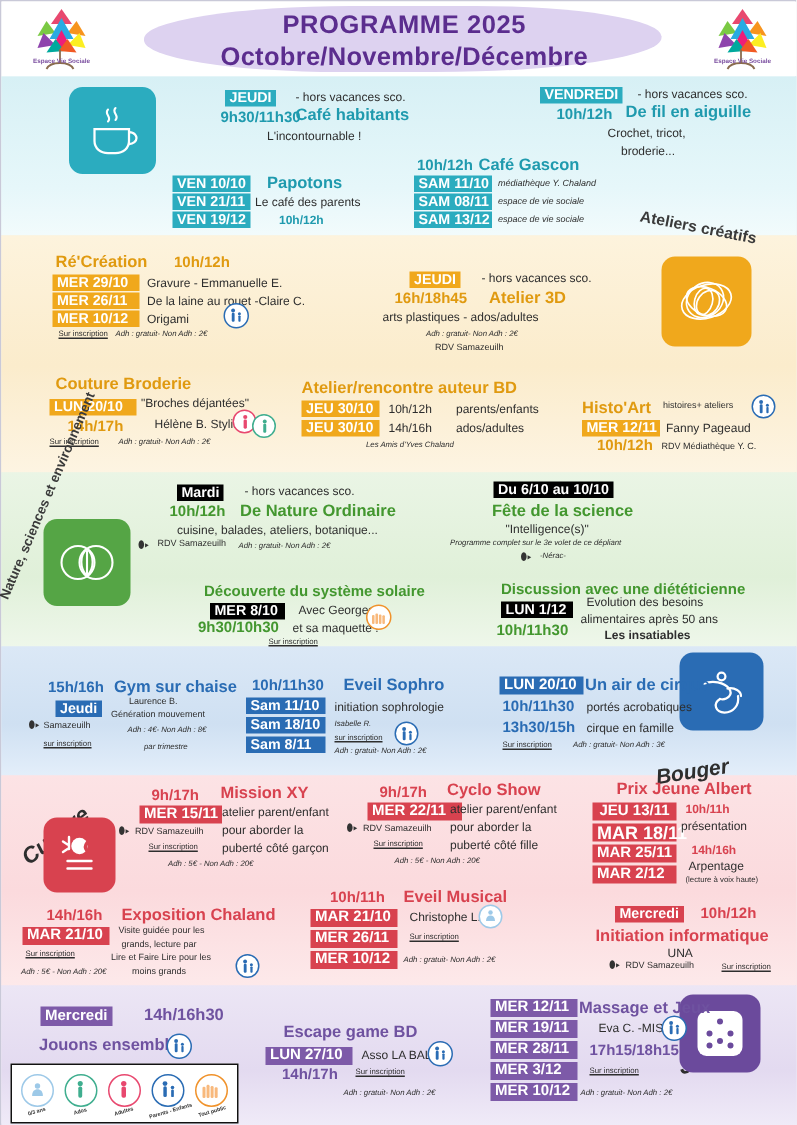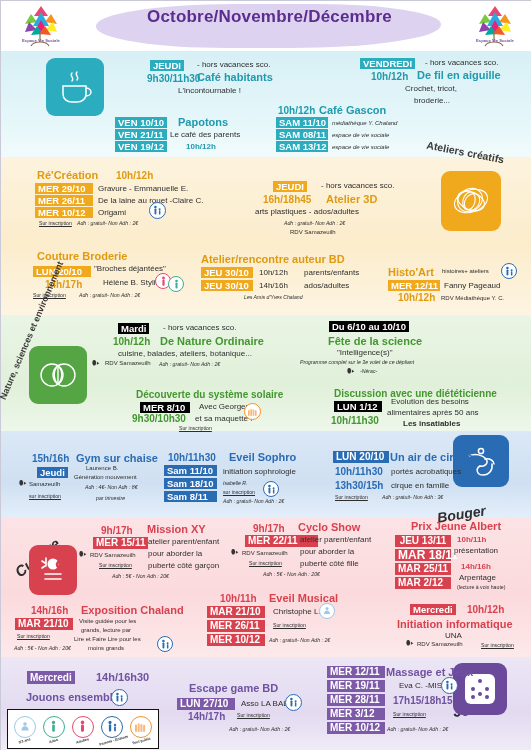--- a/index.html
+++ b/index.html
@@ -194,20 +194,21 @@
         <polygon points="24,18 17,31 31,31" fill="#ed1e79"></polygon>
         <polygon points="20,24 14,33 26,32" fill="#00a99d"></polygon>
         <polygon points="28,24 34,33 22,32" fill="#f15a24"></polygon>
         <path d="M23 31 L23 40 M23 40 C18 40 15 42 14 44 M23 40 C28 40 31 42 32 44" stroke="#8a6c4f" stroke-width="1.2" fill="none"></path>
       </g>
       <text x="24" y="40" font-size="4.2" font-weight="bold" fill="#7b4fa0" text-anchor="middle" font-family="Liberation Sans, sans-serif">Espace Vie Sociale</text>
     </svg>
   </div>
 
   <div class="title-wrap">
+    <div class="title-main">PROGRAMME 2025</div>
     <div class="title-sub">Octobre/Novembre/Décembre</div>
   </div>
 
   <div class="tile cy" style="left:45px; top:57px; width:58px; height:58px;">
     <svg width="40" height="40" viewBox="0 0 40 40">
       <path d="M17 6 C14 9 20 11 17 14 M22 5 C19 8 25 10 22 13" stroke="#fff" stroke-width="1.4" fill="none" stroke-linecap="round"></path>
       <path d="M8 19 L8 27 C8 32 12 35 17 35 L22 35 C27 35 31 32 31 27 L31 19 Z" stroke="#fff" stroke-width="1.5" fill="none"></path>
       <path d="M31 21 C35 21 36 24 36 25 C36 27 34 29 31 29" stroke="#fff" stroke-width="1.5" fill="none"></path>
     </svg>
   </div>
@@ -455,21 +456,21 @@
   <div class="dot-arrow" style="left:78px; top:549px;">⬮▸</div>
   <div class="tx sm body-tx" style="left:89px; top:551px;">RDV Samazeuilh</div>
   <div class="tx md body-tx" style="left:147px; top:536px;">atelier parent/enfant</div>
   <div class="tx md body-tx" style="left:147px; top:548px;">pour aborder la</div>
   <div class="tx md body-tx" style="left:147px; top:560px;">puberté côté garçon</div>
   <div class="tx xs und body-tx" style="left:98px; top:561px;">Sur inscription</div>
   <div class="tx xs ital body-tx" style="left:111px; top:572px;">Adh : 5€ - Non Adh : 20€</div>
 
   <div class="tx lg h-rd" style="left:252px; top:522px;">9h/17h</div>
   <div class="tx xl h-rd" style="left:297px; top:520px;">Cyclo Show</div>
-  <div class="chip rd" style="left:244px; top:534px; width:73px; line-height:12px; font-size:10px;">MER 22/11</div>
+  <div class="chip rd" style="left:244px; top:534px; width:63px; line-height:12px; font-size:10px;">MER 22/11</div>
   <div class="dot-arrow" style="left:230px; top:547px;">⬮▸</div>
   <div class="tx sm body-tx" style="left:241px; top:549px;">RDV Samazeuilh</div>
   <div class="tx md body-tx" style="left:299px; top:534px;">atelier parent/enfant</div>
   <div class="tx md body-tx" style="left:299px; top:546px;">pour aborder la</div>
   <div class="tx md body-tx" style="left:299px; top:558px;">puberté côté fille</div>
   <div class="tx xs und body-tx" style="left:248px; top:559px;">Sur inscription</div>
   <div class="tx xs ital body-tx" style="left:262px; top:570px;">Adh : 5€ - Non Adh : 20€</div>
 
   <div class="tx xl h-rd" style="left:410px; top:519px;">Prix Jeune Albert</div>
   <div class="chip rd" style="left:394px; top:534px; width:56px; line-height:12px; font-size:10px;text-align:center;">JEU 13/11</div>

